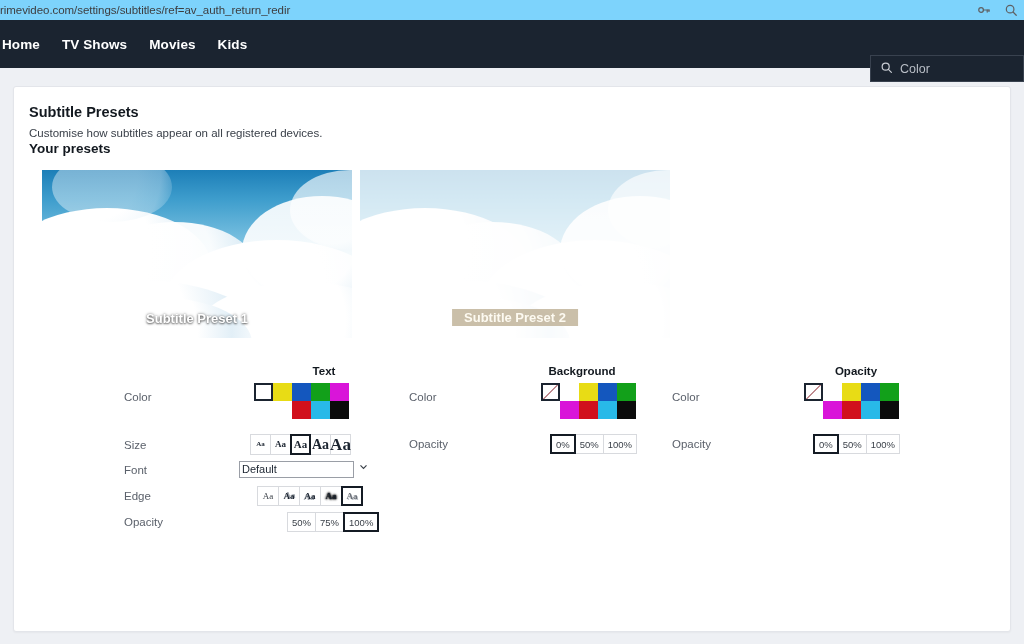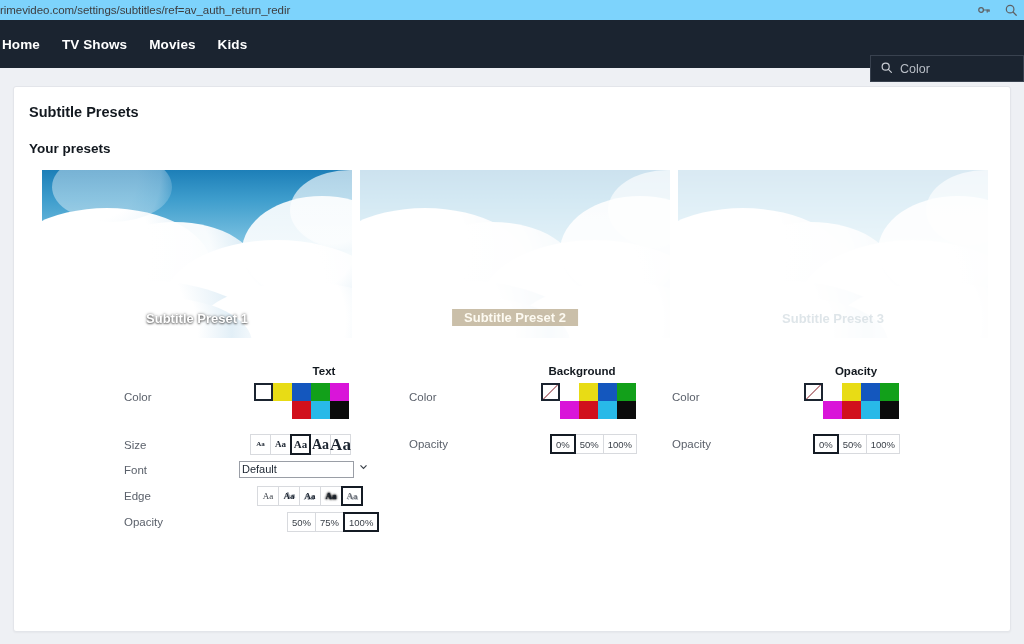--- a/index.html
+++ b/index.html
@@ -181,20 +181,21 @@
           <path d="M15.5 15.5 L21 21"></path>
       </svg>
     </span>
     <span id="search-placeholder">Color</span>
   </div>
 </div>
 
 <div id="page-card">
 
   <div id="page-title">Subtitle Presets</div>
+  <div id="page-subtitle">Customise how subtitles appear on all registered devices.</div>
   <div id="presets-heading">Your presets</div>
 
   <div id="presets-row">
 
     <div class="preset-card" id="preset-1">
       <div class="preset-sky">
         <div class="sky-base"></div>
         <div class="cloud" style="left:-40px; top:38px;  width:210px; height:120px;"></div>
         <div class="cloud" style="left:48px;  top:52px;  width:170px; height:105px; opacity:.95;"></div>
         <div class="cloud" style="left:120px; top:70px;  width:230px; height:130px;"></div>
@@ -216,34 +217,20 @@
         <div class="cloud" style="left:120px; top:70px;  width:230px; height:130px;"></div>
         <div class="cloud" style="left:200px; top:26px;  width:160px; height:110px; opacity:.9;"></div>
         <div class="cloud" style="left:-30px; top:110px; width:250px; height:110px;"></div>
         <div class="cloud" style="left:150px; top:112px; width:220px; height:110px;"></div>
         <div class="cloud" style="left:30px;  top:128px; width:180px; height:90px;"></div>
         <div class="cloud" style="left:248px; top:0px;   width:120px; height:80px; opacity:.65;"></div>
       </div>
       <div class="preset-label">Subtitle Preset 2</div>
     </div>
 
-    <div class="preset-card" id="preset-3">
-      <div class="preset-sky">
-        <div class="sky-base"></div>
-        <div class="cloud" style="left:-40px; top:38px;  width:210px; height:120px;"></div>
-        <div class="cloud" style="left:48px;  top:52px;  width:170px; height:105px; opacity:.95;"></div>
-        <div class="cloud" style="left:120px; top:70px;  width:230px; height:130px;"></div>
-        <div class="cloud" style="left:200px; top:26px;  width:160px; height:110px; opacity:.9;"></div>
-        <div class="cloud" style="left:-30px; top:110px; width:250px; height:110px;"></div>
-        <div class="cloud" style="left:150px; top:112px; width:220px; height:110px;"></div>
-        <div class="cloud" style="left:30px;  top:128px; width:180px; height:90px;"></div>
-        <div class="cloud" style="left:248px; top:0px;   width:120px; height:80px; opacity:.65;"></div>
-      </div>
-      <div class="preset-label">Subtitle Preset 3</div>
-    </div>
   </div>
 
   <div id="settings">
 
     <div class="col" style="left:110px; width:270px;">
       <div class="col-head" style="margin-left:130px;">Text</div>
 
       <div class="ctrl-row" style="top:26px; left:0;">
         <span class="ctrl-label" style="width:130px;">Color</span>
         <div class="swatch-grid" style="margin-top:-8px;">

